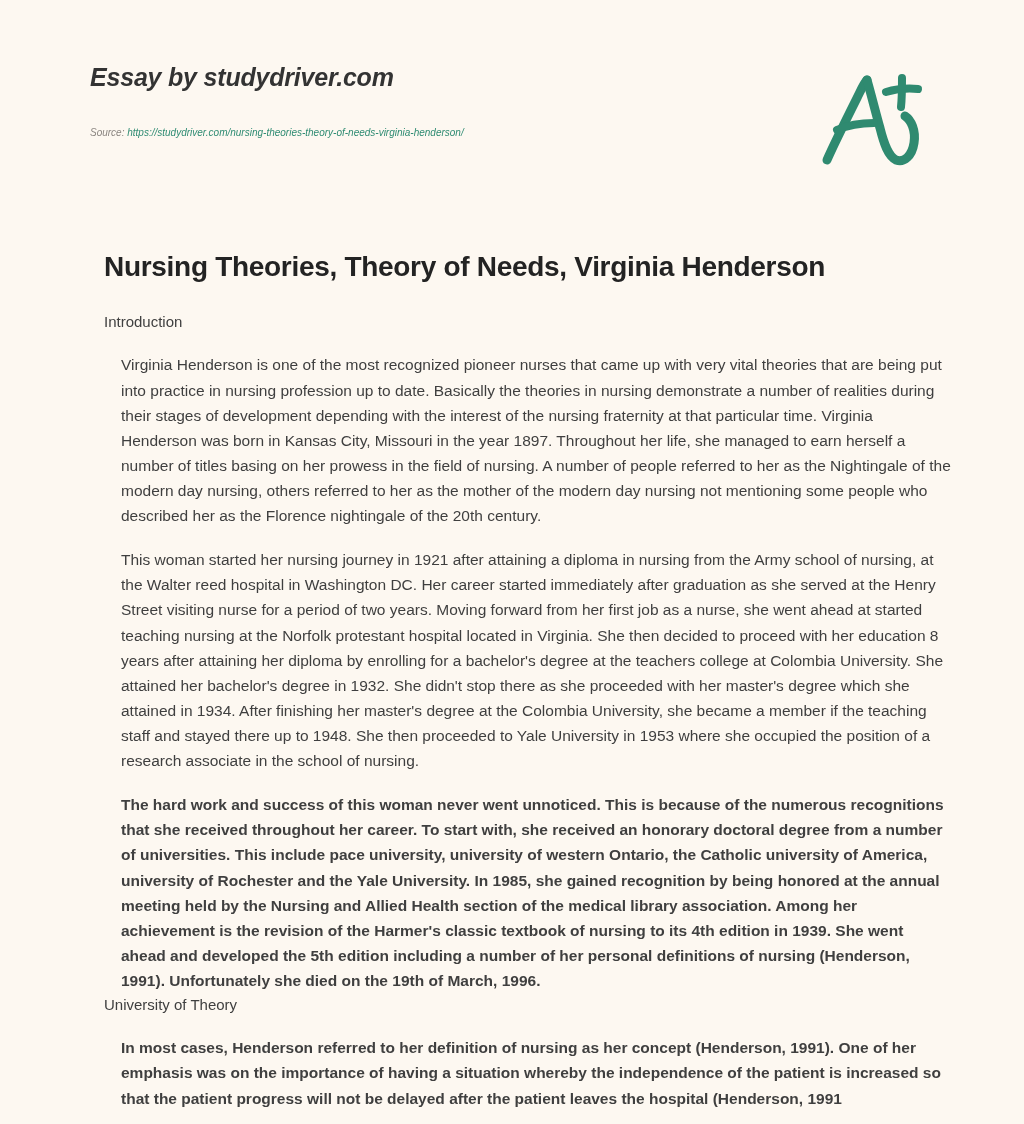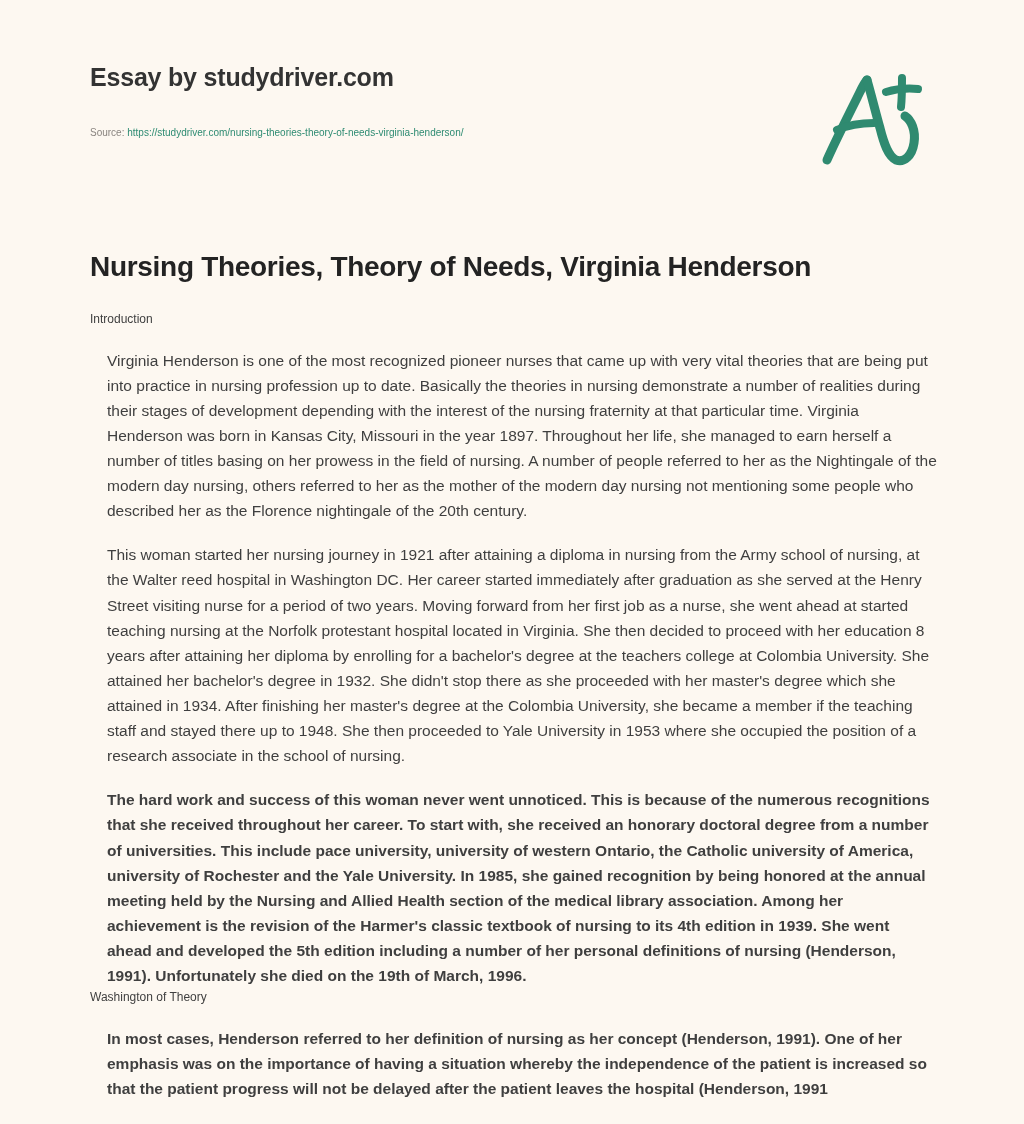--- a/index.html
+++ b/index.html
@@ -25,20 +25,21 @@
     padding: 0;
   }
 
   
   .header {
     position: absolute;
     left: 0;
     top: 0;
     width: 952px;
     height: 200px;
+    font-style: italic;
   }
 
   .brand-heading {
     position: absolute;
     left: 90px;
     top: 63px;
     font-size: 25px;
     font-weight: bold;
     letter-spacing: -0.2px;
     color: #333333;
@@ -71,36 +72,36 @@
   }
   .logo svg {
     display: block;
     width: 120px;
     height: 102px;
   }
 
   
   .doc {
     position: absolute;
-    left: 90px;
+    left: 104px;
     top: 250px;
     width: 848px;
   }
 
   .doc-title {
     font-size: 28px;
     font-weight: bold;
     line-height: 1.22;
     color: #232323;
     letter-spacing: -0.3px;
     margin: 0 0 26px 0;
   }
 
   .section-label {
-    font-size: 12px;
+    font-size: 15px;
     line-height: 1.62;
     color: #3f3f3f;
     margin: 0 0 18px 0;
   }
 
   .para {
     font-size: 15.5px;
     line-height: 1.62;
     color: #3f3f3f;
     margin: 0 0 19px 17px;
@@ -150,19 +151,19 @@
     <h1 class="doc-title">Nursing Theories, Theory of Needs, Virginia Henderson</h1>
 
     <div>
       <div class="section-label">Introduction</div>
       <p class="para">Virginia Henderson is one of the most recognized pioneer nurses that came up with very vital theories that are being put into practice in nursing profession up to date.  Basically the theories in nursing demonstrate a number of realities during their stages of development depending with the interest of the nursing fraternity at that particular time. Virginia Henderson was born in Kansas City, Missouri in the year 1897. Throughout her life, she managed to earn herself a number of titles basing on her prowess in the field of nursing. A number of people referred to her as the Nightingale of the modern day nursing, others referred to her as the mother of the modern day nursing not mentioning some people who described her as the Florence nightingale of the 20th century.</p>
       <p class="para">This woman started her nursing journey in 1921 after attaining a diploma in nursing from the Army school of nursing, at the Walter reed hospital in Washington DC. Her career started immediately after graduation as she served at the Henry Street visiting nurse for a period of two years. Moving forward from her first job as a nurse, she went ahead at started teaching nursing at the Norfolk protestant hospital located in Virginia. She then decided to proceed with her education 8 years after attaining her diploma by enrolling for a bachelor's degree at the teachers college at Colombia University. She attained her bachelor's degree in 1932. She didn't stop there as she proceeded with her master's degree which she attained in 1934. After finishing her master's degree at the Colombia University, she became a member if the teaching staff and stayed there up to 1948. She then proceeded to Yale University in 1953 where she occupied the position of a research associate in the school of nursing.</p>
       <p class="para">The hard work and success of this woman never went unnoticed. This is because of the numerous recognitions that she received throughout her career. To start with, she received an honorary doctoral degree from a number of universities. This include pace university, university of western Ontario, the Catholic university of America, university of Rochester and the Yale University. In 1985, she gained recognition by being honored at the annual meeting held by the Nursing and Allied Health section of the medical library association.  Among her achievement is the revision of the Harmer's classic textbook of nursing to its 4th edition in 1939. She went ahead and developed the 5th edition including a number of her personal definitions of nursing (Henderson, 1991). Unfortunately she died on the 19th of March, 1996.</p>
     </div>
 
     <div>
-      <div class="section-label">Washington of Theory</div>
+      <div class="section-label">University of Theory</div>
       <p class="para">In most cases, Henderson referred to her definition of nursing as her concept (Henderson, 1991). One of her emphasis was on the importance of having a situation whereby the independence of the patient is increased so that the patient progress will not be delayed after the patient leaves the hospital (Henderson, 1991</p>
     </div>
 
   </div>
 
 </div>
 
 </body></html>

